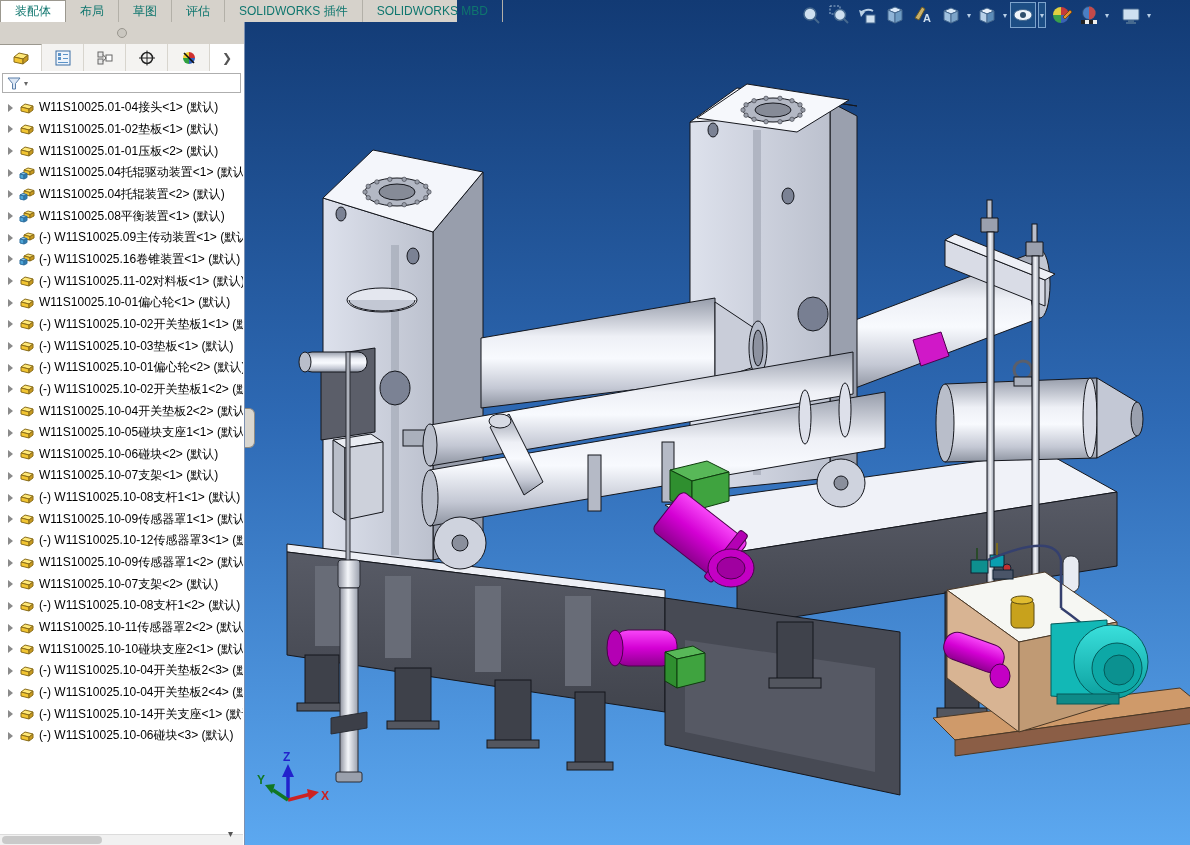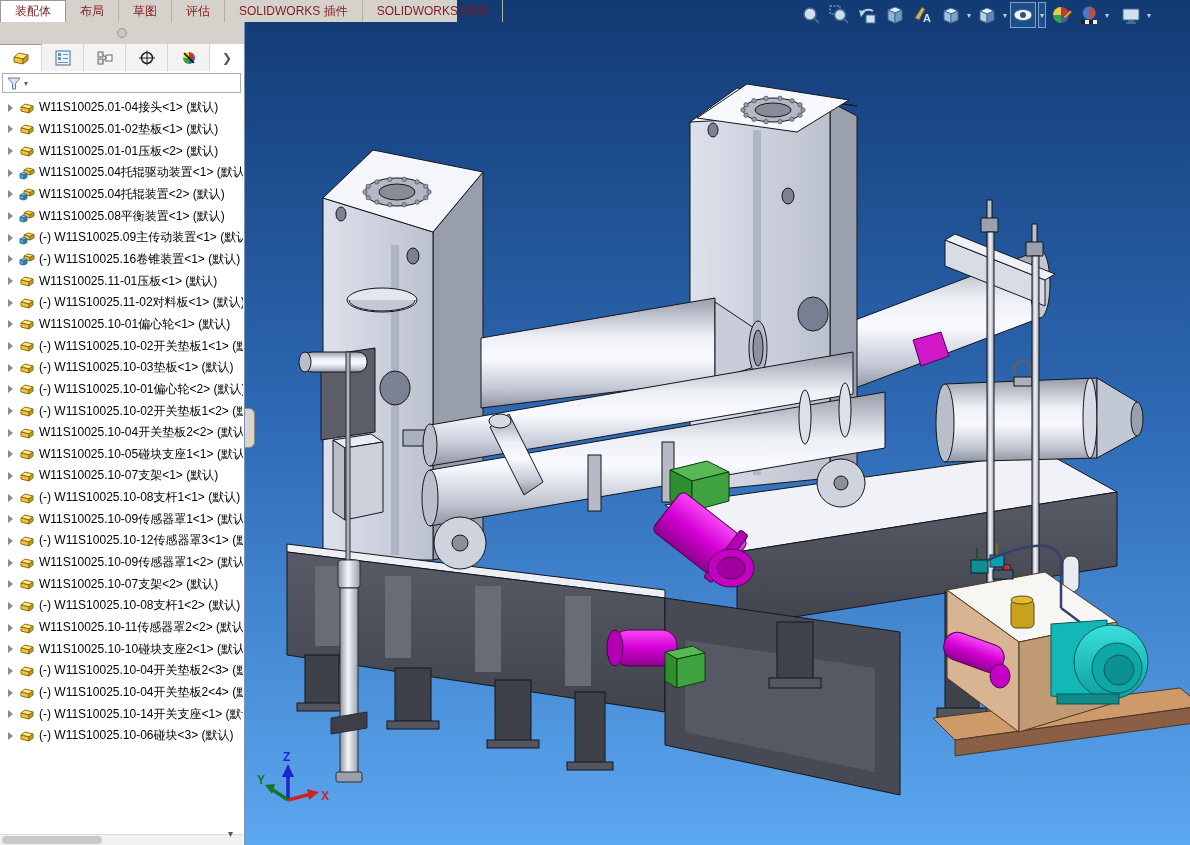--- a/index.html
+++ b/index.html
@@ -3,21 +3,21 @@
 <meta charset="utf-8">
 <style>
   html,body{margin:0;padding:0;width:1190px;height:845px;overflow:hidden;
     font-family:"Liberation Sans","DejaVu Sans",sans-serif;background:#d6d2cb;}
   #app{position:relative;width:1190px;height:845px;}
 
   
   #ribbon{position:absolute;left:0;top:0;width:457px;height:22px;background:#d6d2cb;
     display:flex;align-items:stretch;z-index:5;}
   .rtab{display:flex;align-items:center;justify-content:center;padding:0 14px;
-    font-size:12px;color:#7f1d1d;border-right:1px solid #b3b0a8;white-space:nowrap;cursor:default;}
+    font-size:12px;color:#0f766e;border-right:1px solid #b3b0a8;white-space:nowrap;cursor:default;}
   .rtab.active{background:#ffffff;border:1px solid #9b988f;border-bottom:none;border-right:1px solid #9b988f;}
 
   
   #panel{position:absolute;left:0;top:22px;width:245px;height:823px;background:#ffffff;z-index:4;
     border-right:1px solid #7d91b1;box-sizing:border-box;}
   #panel-grip{position:absolute;left:0;top:0;width:100%;height:22px;background:#d6d2cb;border-bottom:1px solid #b5b2aa;}
   #panel-grip .dot{position:absolute;left:117px;top:6px;width:8px;height:8px;border-radius:50%;
     background:#cac7c0;border:1px solid #99968e;}
   #panel-tabs{position:absolute;left:0;top:22px;width:100%;height:27px;display:flex;background:#ffffff;border-bottom:1px solid #c4c1ba;}
   .ptab{flex:0 0 41px;display:flex;align-items:center;justify-content:center;border-right:1px solid #d8d5ce;
@@ -585,29 +585,20 @@
           </svg>
           <span class="tree-label">(-) W11S10025.16卷锥装置&lt;1&gt; (默认)</span>
         </div>
         <div class="tree-row">
           <span class="twisty"></span>
           <svg class="tree-ic" width="16" height="14">
             <polygon points="2,6 6,3 14,5 10,8" fill="#ffe878" stroke="#8a6d1a"></polygon>
             <polygon points="2,6 10,8 10,12 2,10" fill="#f2c531" stroke="#8a6d1a"></polygon>
             <polygon points="10,8 14,5 14,9 10,12" fill="#c89a20" stroke="#8a6d1a"></polygon>
           </svg>
-          <span class="tree-label">W11S10025.11-01压板&lt;1&gt; (默认)</span>
-        </div>
-        <div class="tree-row">
-          <span class="twisty"></span>
-          <svg class="tree-ic" width="16" height="14">
-            <polygon points="2,6 6,3 14,5 10,8" fill="#ffe878" stroke="#8a6d1a"></polygon>
-            <polygon points="2,6 10,8 10,12 2,10" fill="#f2c531" stroke="#8a6d1a"></polygon>
-            <polygon points="10,8 14,5 14,9 10,12" fill="#c89a20" stroke="#8a6d1a"></polygon>
-          </svg>
           <span class="tree-label">(-) W11S10025.11-02对料板&lt;1&gt; (默认)</span>
         </div>
         <div class="tree-row">
           <span class="twisty"></span>
           <svg class="tree-ic" width="16" height="14">
             <polygon points="2,6 6,3 14,5 10,8" fill="#ffe878" stroke="#8a6d1a"></polygon>
             <polygon points="2,6 10,8 10,12 2,10" fill="#f2c531" stroke="#8a6d1a"></polygon>
             <polygon points="10,8 14,5 14,9 10,12" fill="#c89a20" stroke="#8a6d1a"></polygon>
           </svg>
           <span class="tree-label">W11S10025.10-01偏心轮&lt;1&gt; (默认)</span>
@@ -658,20 +649,29 @@
           <span class="tree-label">W11S10025.10-04开关垫板2&lt;2&gt; (默认)</span>
         </div>
         <div class="tree-row">
           <span class="twisty"></span>
           <svg class="tree-ic" width="16" height="14">
             <polygon points="2,6 6,3 14,5 10,8" fill="#ffe878" stroke="#8a6d1a"></polygon>
             <polygon points="2,6 10,8 10,12 2,10" fill="#f2c531" stroke="#8a6d1a"></polygon>
             <polygon points="10,8 14,5 14,9 10,12" fill="#c89a20" stroke="#8a6d1a"></polygon>
           </svg>
           <span class="tree-label">W11S10025.10-05碰块支座1&lt;1&gt; (默认)</span>
+        </div>
+        <div class="tree-row">
+          <span class="twisty"></span>
+          <svg class="tree-ic" width="16" height="14">
+            <polygon points="2,6 6,3 14,5 10,8" fill="#ffe878" stroke="#8a6d1a"></polygon>
+            <polygon points="2,6 10,8 10,12 2,10" fill="#f2c531" stroke="#8a6d1a"></polygon>
+            <polygon points="10,8 14,5 14,9 10,12" fill="#c89a20" stroke="#8a6d1a"></polygon>
+          </svg>
+          <span class="tree-label">W11S10025.10-06碰块&lt;2&gt; (默认)</span>
         </div>
         <div class="tree-row">
           <span class="twisty"></span>
           <svg class="tree-ic" width="16" height="14">
             <polygon points="2,6 6,3 14,5 10,8" fill="#ffe878" stroke="#8a6d1a"></polygon>
             <polygon points="2,6 10,8 10,12 2,10" fill="#f2c531" stroke="#8a6d1a"></polygon>
             <polygon points="10,8 14,5 14,9 10,12" fill="#c89a20" stroke="#8a6d1a"></polygon>
           </svg>
           <span class="tree-label">W11S10025.10-07支架&lt;1&gt; (默认)</span>
         </div>

